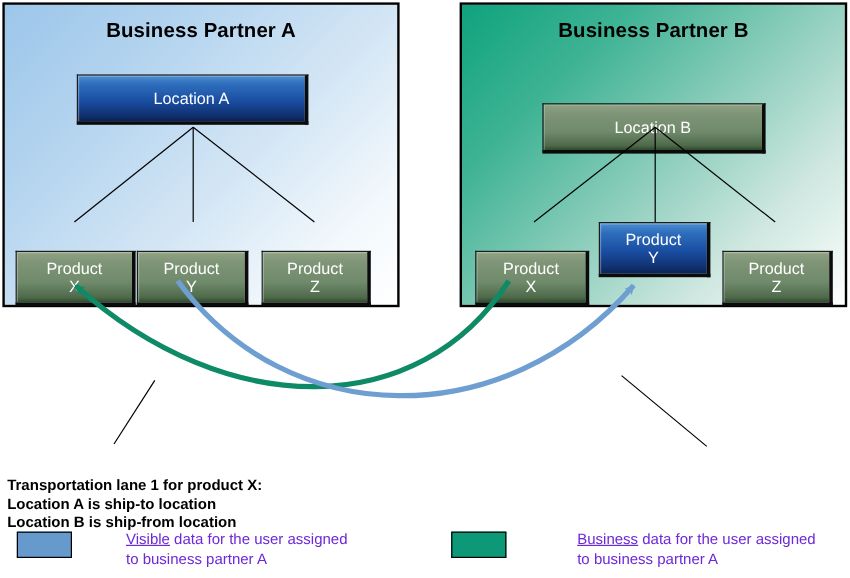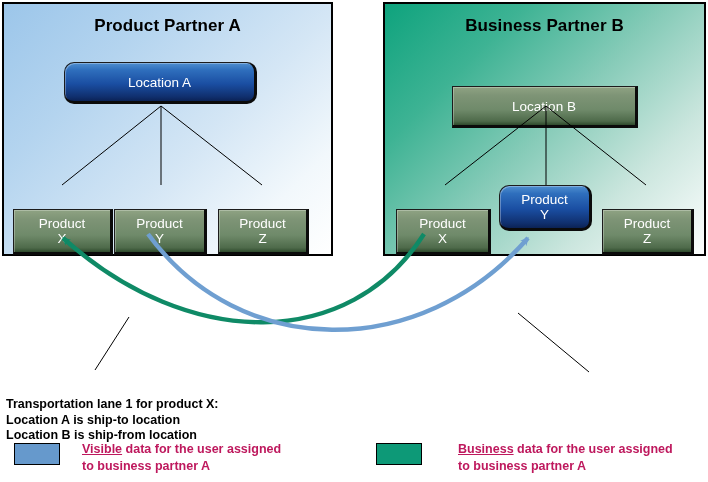--- a/index.html
+++ b/index.html
@@ -29,21 +29,20 @@
     border-right-width:3px;border-bottom-width:3px;
     border-right-color:#0b0b0b;border-bottom-color:#0b0b0b;
     display:flex;align-items:center;justify-content:center;
     text-align:center;color:#ffffff;font-size:13.5px;line-height:15px;
     font-weight:normal;
   }
   .node .lbl{display:block;}
   .node.blue{
     background:linear-gradient(180deg,#4f8fd0 0%,#2f6fbd 18%,#1a4ea2 55%,#10306f 88%,#0b2255 100%);
     box-shadow:inset 1px 1px 0 rgba(255,255,255,.30);
-    border-radius:10px;
   }
   .node.green{
     background:linear-gradient(180deg,#8fa383 0%,#7e9476 22%,#6f8a6a 60%,#4e6a4a 90%,#2e4a2c 100%);
     box-shadow:inset 1px 1px 0 rgba(255,255,255,.28);
     margin-top:24px;
   }
 
   #loc-a{left:64px;top:62px;width:193px;height:42px;}
   #loc-b{left:452px;top:62px;width:186px;height:42px;}
 
@@ -56,34 +55,34 @@
   #pb-z{left:602px;top:185px;width:92px;height:46px;}
 
   
   .vec{position:absolute;left:0;top:0;width:708px;height:482px;pointer-events:none;}
 
   
   .caption{position:absolute;font-size:12.5px;line-height:15.5px;color:#000;font-weight:bold;white-space:pre;}
   #cap-left{left:6px;top:372px;margin-top:25px;}
   #cap-right{left:462px;top:372px;}
   .swatch{position:absolute;width:46px;height:22px;border:1px solid #000;box-sizing:border-box;}
-  .legend-text{position:absolute;font-size:12.5px;line-height:17px;color:#be185d;font-weight:bold;white-space:pre;}
+  .legend-text{position:absolute;font-size:12.5px;line-height:17px;color:#6d28d9;font-weight:normal;white-space:pre;margin-left:23px;}
   #legend-left-swatch{left:14px;top:443px;background:#6699cc;}
   #legend-left-text{left:82px;top:441px;}
   #legend-right-swatch{left:376px;top:443px;background:#0d9977;}
   #legend-right-text{left:458px;top:441px;}
   .u{text-decoration:underline;}
 </style>
 </head>
 <body>
 
 <div class="stage">
 
   <div class="panel" id="panel-a">
-    <div class="panel-title">Product Partner A</div>
+    <div class="panel-title">Business Partner A</div>
   </div>
 
   <div class="node blue" id="loc-a">
     <span class="lbl">Location A</span>
   </div>
 
   <div class="node green" id="pa-x">
     <span class="lbl"><span>Product</span><br><span>X</span></span>
   </div>
   <div class="node green" id="pa-y">

